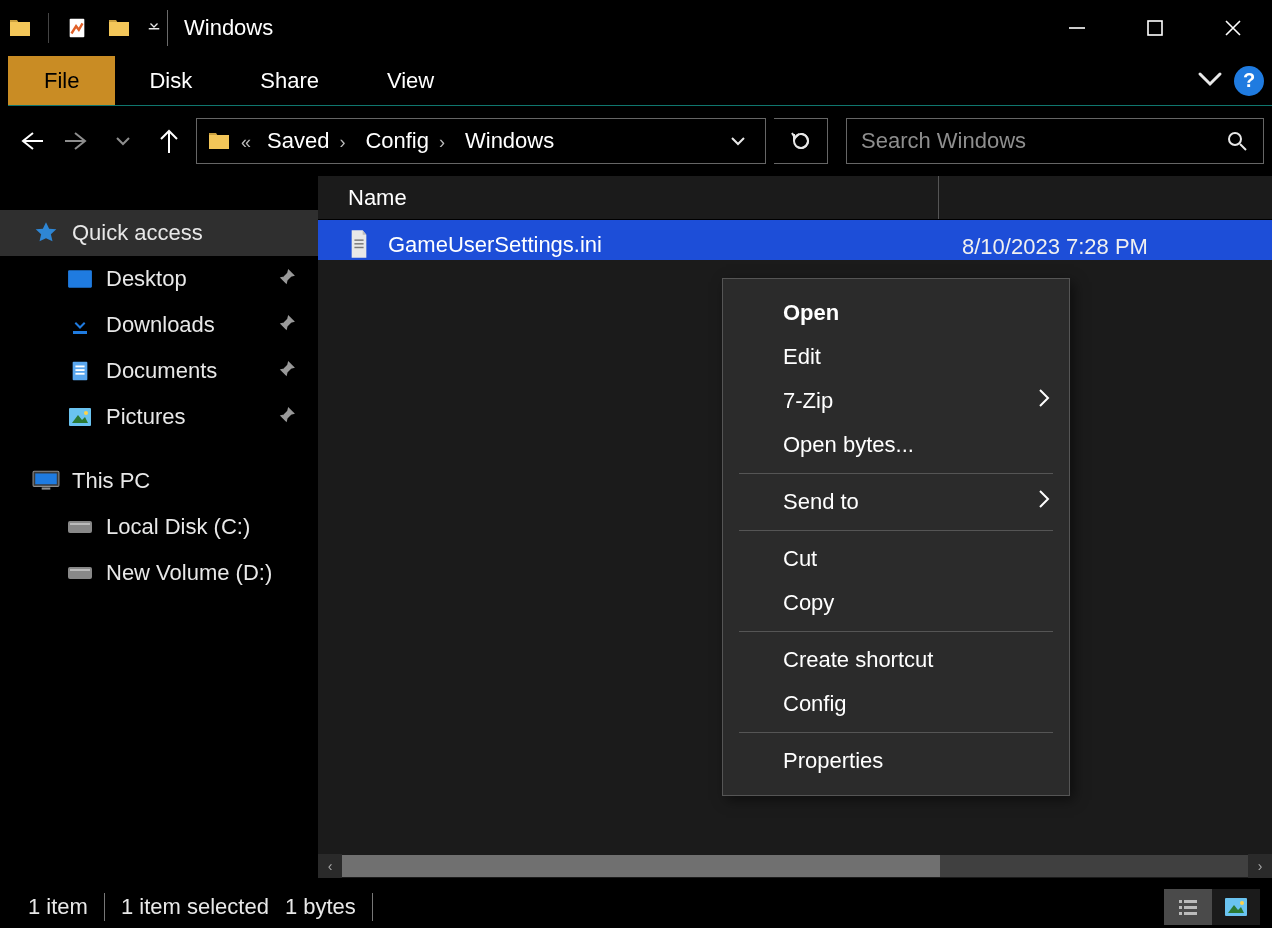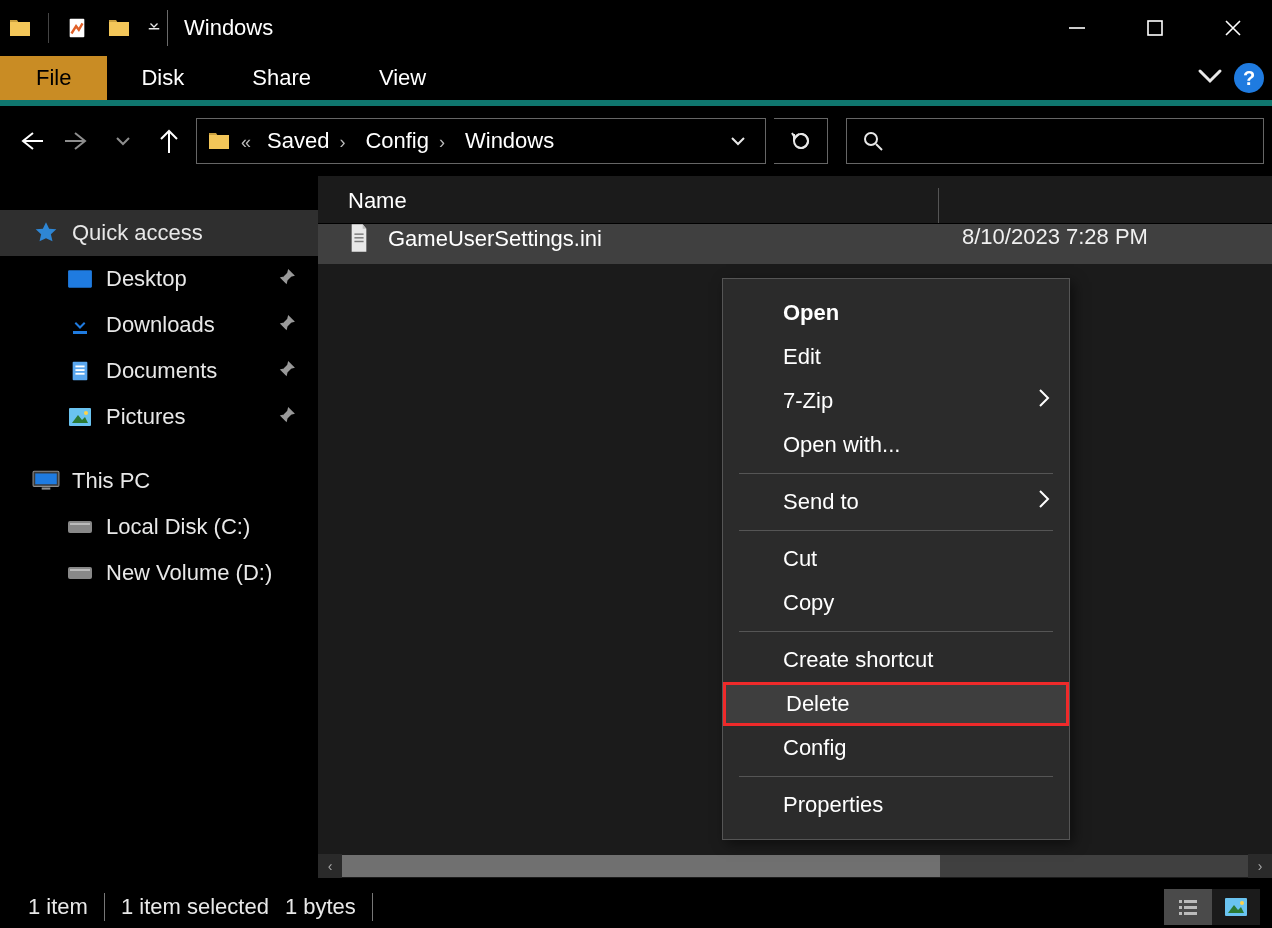--- a/index.html
+++ b/index.html
@@ -23,21 +23,21 @@
   .qat-icon { width: 28px; height: 28px; display: flex; align-items: center; justify-content: center; }
   .qat-sep { width: 1px; height: 30px; background: #444; }
   .qat-drop { color: #eee; font-size: 18px; }
   .vert-divider { width: 1px; height: 36px; background: #6a6a6a; margin: 0 10px 0 6px; }
   .titlebar-title { color: #fff; font-size: 22px; margin-left: 6px; }
   .titlebar-controls { margin-left: auto; display: flex; }
   .tc-btn { width: 78px; height: 56px; display: flex; align-items: center; justify-content: center; }
   .tc-stroke { stroke: #fff; stroke-width: 1.6; fill: none; }
 
   
-  .ribbon { height: 50px; display: flex; align-items: stretch; background: #000; border-bottom: 6px solid #0f766e; }
+  .ribbon { height: 50px; display: flex; align-items: stretch; background: #000; border-bottom: 1px solid #0f766e; margin-left: 8px; }
   .ribbon-tab { padding: 0 34px; display: flex; align-items: center; font-size: 22px; color: #fff; }
   .ribbon-file { background: #c98c24; color: #000; font-weight: 400; padding: 0 36px 0 36px; }
   .ribbon-right { margin-left: auto; display: flex; align-items: center; gap: 10px; padding-right: 8px; }
   .chev-down { width: 28px; height: 18px; }
   .help-badge {
     width: 30px; height: 30px; border-radius: 50%;
     background: #1f7be0; color: #fff;
     display: flex; align-items: center; justify-content: center;
     font-weight: bold; font-size: 20px;
   }
@@ -97,31 +97,30 @@
   .nav-item.parent.active { background:#2f2f2f; padding-left: 32px; }
   .nav-item.parent { padding-left: 32px; }
   .nav-item .nav-icon { width:28px; height:28px; display:flex; align-items:center; justify-content:center; }
   .nav-pin { margin-left:auto; margin-right:12px; }
   .pin-svg { stroke:#9a9a9a; stroke-width:1.6; fill:#9a9a9a; }
   .nav-item.child { padding-left: 66px; }
 
   
   .content { flex:1; background:#1b1b1b; display:flex; flex-direction:column; position:relative; }
   .column-header {
-    display:flex; height:36px; padding-left: 30px;
+    display:flex; align-items:center; height:44px; padding-left: 30px;
     color:#fff; font-size:22px; border-bottom:1px solid #000;
     background:#1b1b1b;
-    margin-top:12px;
   }
   .col-name { flex: 0 0 590px; }
   .col-vsep { width:1px; height: 100%; background:#555; }
   .col-date { flex: 0 0 310px; padding-left: 14px; }
   .file-row {
-    display:flex; align-items:flex-start; height:40px;
-    background:#404040; color:#fff; font-size:22px; padding-left:30px;
+    display:flex; align-items:flex-end; height:40px;
+    background:#1d4ed8; color:#fff; font-size:22px; padding-left:30px;
   }
   .file-cell-name { flex: 0 0 604px; display:flex; align-items:center; gap:16px; }
   .file-cell-date { flex: 0 0 310px; color:#f0f0f0;margin-left:10px; }
   .file-icon { width:24px; height:30px; }
   .content-scrollbar {
     position:absolute; bottom:0; left:0; right:0; height:24px; background:#1b1b1b;
     display:flex; align-items:center;
   }
   .sb-left, .sb-right { width:24px; height:24px; display:flex;align-items:center;justify-content:center; color:#aaa; font-size:14px; background:#2a2a2a;}
   .sb-track { flex:1; height:22px; background:#404040; }
@@ -281,20 +280,21 @@
     <svg width="24" height="24" viewBox="0 0 24 24">
         <path d="M5 12a7 7 0 1 1 3 5.7"></path>
         <path d="M5 12 L5 6 M5 12 L11 12" stroke-width="0"></path>
         <path d="M5 5 v7"></path>
         <path d="M5 12a7 7 0 1 0 7-7"></path>
         <polyline points="3,4 6,9 10,5"></polyline>
       </svg>
   </div>
 
   <div class="search-box">
+    <input type="text" placeholder="Search Windows" style="">
     <svg class="search-icon" width="24" height="24" viewBox="0 0 24 24">
         <circle cx="10" cy="10" r="6"></circle>
         <line x1="15" y1="15" x2="21" y2="21"></line>
       </svg>
   </div>
 </div>
 
 <span class="collapse-handle">ˆ</span>
 
 <div class="main">
@@ -439,34 +439,33 @@
 
 <div class="context-menu">
   <div class="cm-item bold">Open</div>
   <div class="cm-item">Edit</div>
   <div class="cm-item">
     <span>7-Zip</span>
     <span class="cm-sub-arrow"><svg width="14" height="22" viewBox="0 0 14 22">
           <path d="M3 3 L11 11 L3 19"></path>
         </svg></span>
   </div>
-  <div class="cm-item">Open with...</div>
+  <div class="cm-item">Open bytes...</div>
   <div class="cm-sep"></div>
   <div class="cm-item">
     <span>Send to</span>
     <span class="cm-sub-arrow"><svg width="14" height="22" viewBox="0 0 14 22">
           <path d="M3 3 L11 11 L3 19"></path>
         </svg></span>
   </div>
   <div class="cm-sep"></div>
   <div class="cm-item">Cut</div>
   <div class="cm-item">Copy</div>
   <div class="cm-sep"></div>
   <div class="cm-item">Create shortcut</div>
-  <div class="cm-item highlight">Delete</div>
   <div class="cm-item">Config</div>
   <div class="cm-sep"></div>
   <div class="cm-item">Properties</div>
 </div>
 
 <div class="statusbar">
   <span class="status-seg">1 item</span>
   <span class="status-sep"></span>
   <span class="status-seg">1 item selected</span>
   <span class="status-seg" style="padding-left:0">1 bytes</span>

